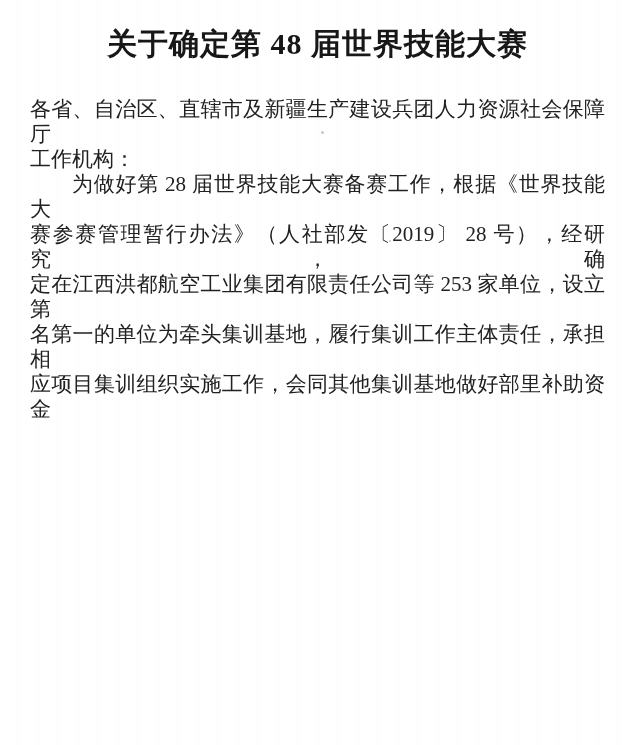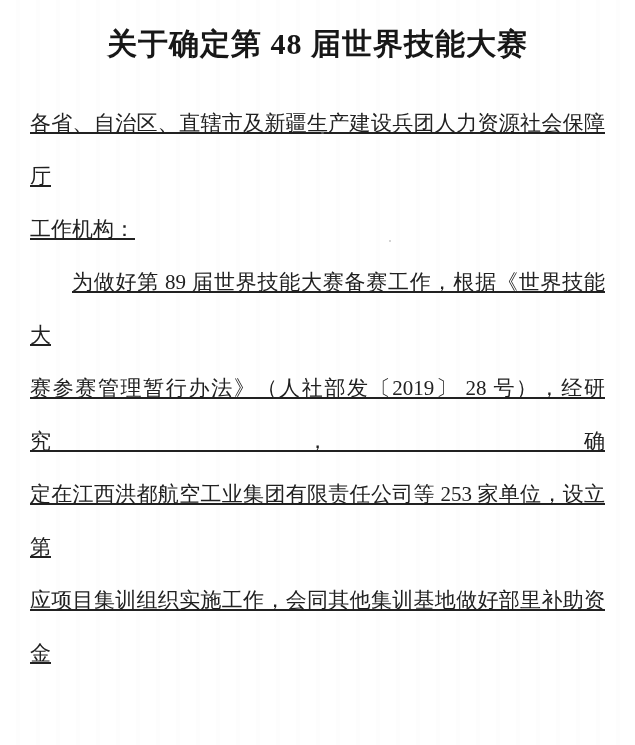--- a/index.html
+++ b/index.html
@@ -38,25 +38,24 @@
   .doc-body {
     margin-top: 25px;
     font-size: 21px;
     color: #212121;
   }
   .para {
     margin: 0;
     padding: 0;
   }
   .line {
-    line-height: 53px;
+    line-height: 25px;
     text-align: justify;
     text-align-last: justify;
     white-space: normal;
-    text-decoration: underline;
   }
   .line.endleft {
     text-align: left;
     text-align-last: left;
   }
   .line.indent {
     text-indent: 2em;
   }
   .scan-speck {
     position: absolute;
@@ -82,21 +81,22 @@
   </div>
 
   <div class="doc-body">
 
     <div class="para">
       <div class="line">各省、自治区、直辖市及新疆生产建设兵团人力资源社会保障厅</div>
       <div class="line endleft">工作机构：</div>
     </div>
 
     <div class="para">
-      <div class="line indent">为做好第 89 届世界技能大赛备赛工作，根据《世界技能大</div>
+      <div class="line indent">为做好第 28 届世界技能大赛备赛工作，根据《世界技能大</div>
       <div class="line">赛参赛管理暂行办法》（人社部发〔2019〕 28 号），经研究，确</div>
       <div class="line">定在江西洪都航空工业集团有限责任公司等 253 家单位，设立第</div>
+      <div class="line">名第一的单位为牵头集训基地，履行集训工作主体责任，承担相</div>
       <div class="line">应项目集训组织实施工作，会同其他集训基地做好部里补助资金</div>
 
     </div>
 
   </div>
 </div>
 
 </body></html>

